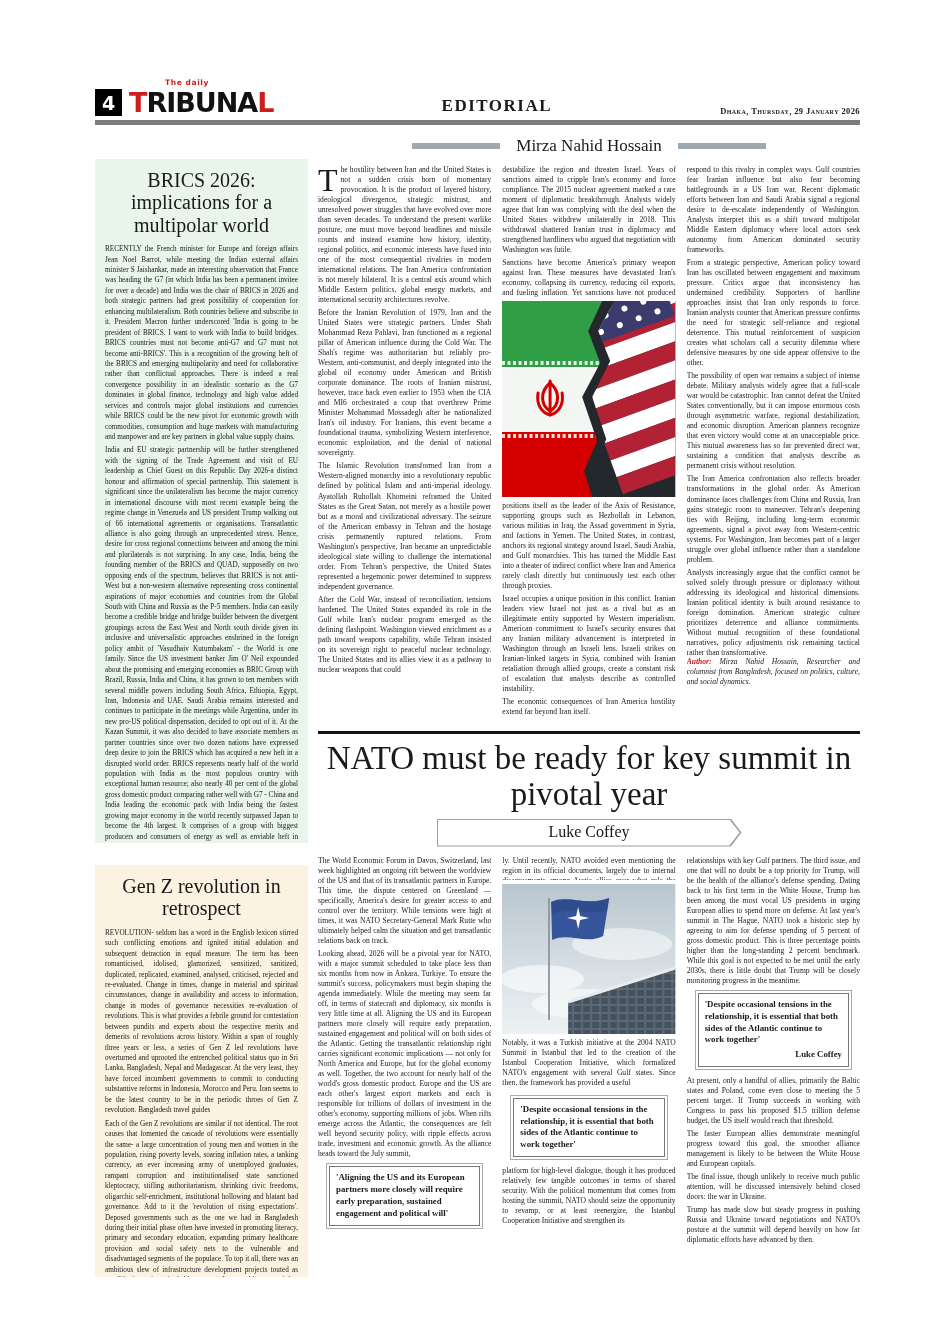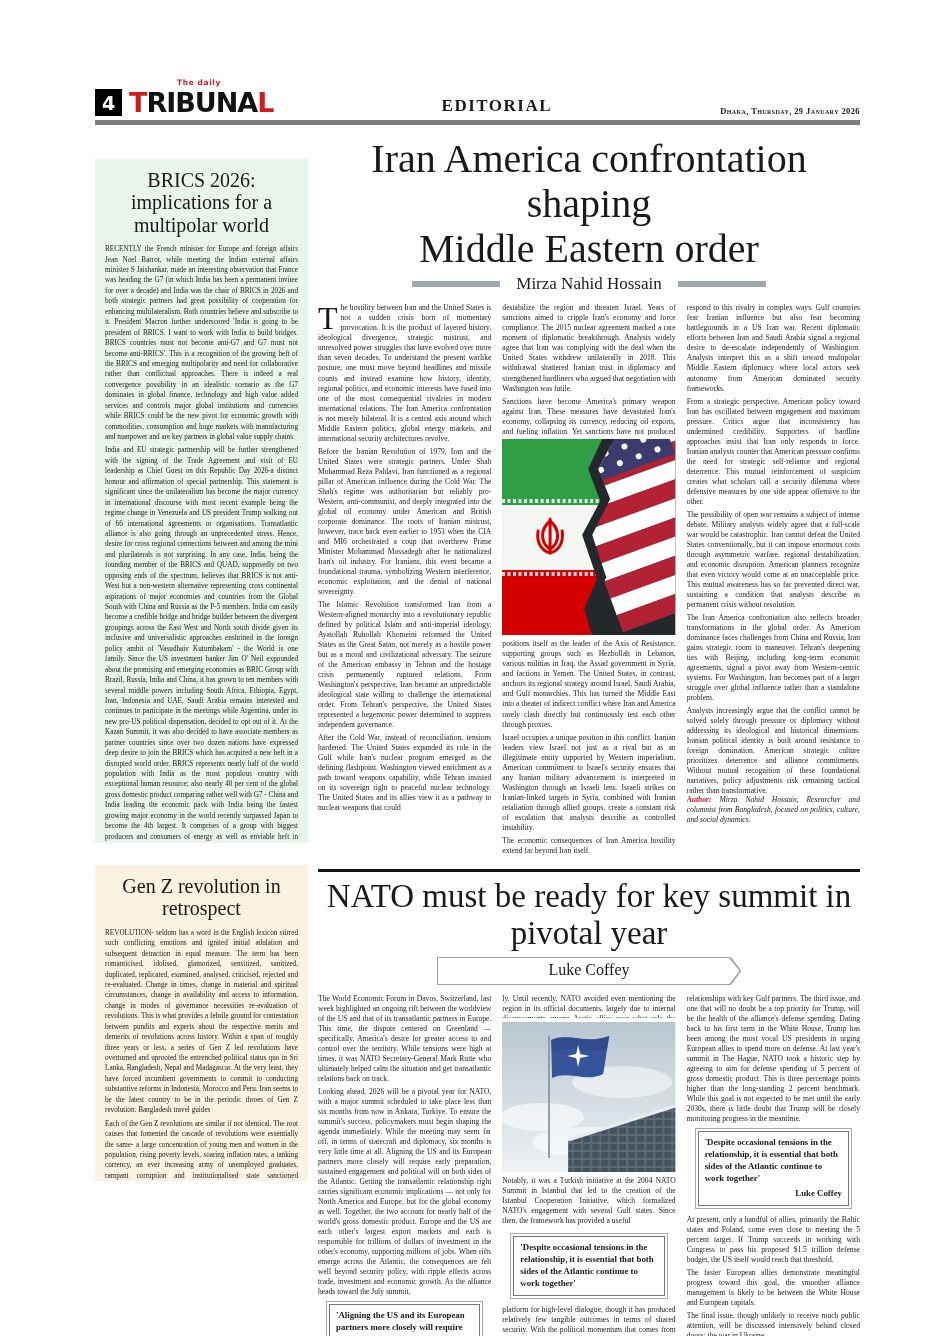--- a/index.html
+++ b/index.html
@@ -8,32 +8,32 @@
         position:relative;overflow:hidden;}
   
   .hdr{display:flex;align-items:flex-end;justify-content:space-between;height:38px;}
   .hdr-rule{height:5px;background:#7d7d7d;margin-top:4px;}
   .masthead{display:flex;align-items:flex-end;gap:7px;}
   .pageno{width:27px;height:27px;background:#000;color:#fff;font-family:"DejaVu Sans",sans-serif;
           font-weight:bold;font-size:19px;display:flex;align-items:center;justify-content:center;}
   .logo{position:relative;font-family:"DejaVu Sans",sans-serif;font-weight:800;font-size:27px;
         line-height:1;color:#121212;letter-spacing:-1px;padding-top:10px;}
   .logo .red{color:#cf1d1d;}
-  .logo .daily{position:absolute;top:0px;left:48px;color:#cf1d1d;font-size:7.5px;font-weight:bold;
+  .logo .daily{position:absolute;top:0px;left:36px;color:#cf1d1d;font-size:7.5px;font-weight:bold;
                letter-spacing:.6px;font-family:"DejaVu Sans",sans-serif;}
   .section-title{font-weight:bold;font-size:17px;letter-spacing:1.5px;font-family:Liberation Serif, serif;}
   .dateline{font-size:8.5px;font-weight:bold;font-variant:small-caps;letter-spacing:.4px;}
   
   .body-row{display:flex;gap:10px;margin-top:8px;}
   .sidebar{width:213px;flex:none;}
   .main{flex:1;min-width:0;}
   
   .sidebox{padding:8px 10px 10px;box-sizing:border-box;margin-top:26px;}
   .sidebox.green{background:#e9f4eb;height:684px;overflow:hidden;}
-  .sidebox.cream{background:#fbf2e1;margin-top:22px;height:316px;overflow:hidden;}
+  .sidebox.cream{background:#fbf2e1;margin-top:22px;height:412px;overflow:hidden;}
   .sidebox h2{font-size:20px;font-weight:400;text-align:center;margin:2px 0 8px;line-height:1.12;}
   .sidebox .textflow p{font-size:7.2px;line-height:1.45;text-align:justify;margin:0 0 3px;}
   
   .textflow p{font-size:7.6px;line-height:1.32;text-align:justify;margin:0 0 3px;}
   .cols{display:flex;gap:11px;}
   .col{flex:1;min-width:0;overflow:hidden;}
   
   .iran h1{font-size:40px;font-weight:400;text-align:center;line-height:1.12;margin:4px 0 2px;}
   .byline-bars{display:flex;align-items:center;justify-content:center;gap:16px;margin:3px 0 9px;}
   .byline-bars .bar{width:88px;height:6px;background:#9fa9b2;}
@@ -97,24 +97,20 @@
         <div class="textflow">
             <p>REVOLUTION- seldom has a word in the English lexicon stirred such conflicting emotions and ignited initial adulation and subsequent detraction in equal measure. The term has been romanticised, idolised, glamorized, sensitized, sanitized, duplicated, replicated, examined, analysed, criticised, rejected and re-evaluated. Change in times, change in material and spiritual circumstances, change in availability and access to information, change in modes of governance necessities re-evaluation of revolutions. This is what provides a febrile ground for contestation between pundits and experts about the respective merits and demerits of revolutions across history. Within a span of roughly three years or less, a series of Gen Z led revolutions have overturned and uprooted the entrenched political status quo in Sri Lanka, Bangladesh, Nepal and Madagascar. At the very least, they have forced incumbent governments to commit to conducting substantive reforms in Indonesia, Morocco and Peru. Iran seems to be the latest country to be in the periodic throes of Gen Z revolution. Bangladesh travel guides</p>
             <p>Each of the Gen Z revolutions are similar if not identical. The root causes that fomented the cascade of revolutions were essentially the same- a large concentration of young men and women in the population, rising poverty levels, soaring inflation rates, a tanking currency, an ever increasing army of unemployed graduates, rampant corruption and institutionalised state sanctioned kleptocracy, stifling authoritarianism, shrinking civic freedoms, oligarchic self-enrichment, institutional hollowing and blatant bad governance. Add to it the 'revolution of rising expectations'. Deposed governments such as the one we had in Bangladesh during their initial phase often have invested in promoting literacy, primary and secondary education, expanding primary healthcare provision and social safety nets to the vulnerable and disadvantaged segments of the populace. To top it all, there was an ambitious slew of infrastructure development projects touted as tangible signs of unmistakable progress. In several instances, it has lifted millions out of the poverty line and had promoted upward income and social mobility. But, it came at a price. Democracy often became the unwitting victim and development was carted around as a credible alternative, citing incongruous comparisons to development outliers. A Faustian bargain was struck with a captive audience. More development at the expense of less democracy and the rest of the country were given no choice, but to indicate mute acquiescence. This was reminiscent of the 'decade of democracy' initiative and the basic democracy experiment of the Pakistani military strongman.</p>
           </div>
       </section>
     </aside>
 
     <div class="main">
 
       <section class="iran">
-        <h1>
-          <span>Iran America confrontation shaping</span><br>
-          <span>Middle Eastern order</span>
-        </h1>
         <div class="byline-bars">
           <span class="bar"></span>
           <span class="name">Mirza Nahid Hossain</span>
           <span class="bar"></span>
         </div>
         <div class="cols">
           <div class="col textflow">
             <p class="lead"><span class="dropcap">T</span><span>he hostility between Iran and the United States is not a sudden crisis born of momentary provocation. It is the product of layered history, ideological divergence, strategic mistrust, and unresolved power struggles that have evolved over more than seven decades. To understand the present warlike posture, one must move beyond headlines and missile counts and instead examine how history, identity, regional politics, and economic interests have fused into one of the most consequential rivalries in modern international relations. The Iran America confrontation is not merely bilateral. It is a central axis around which Middle Eastern politics, global energy markets, and international security architectures revolve.</span></p>
             <div>
                 <p>Before the Iranian Revolution of 1979, Iran and the United States were strategic partners. Under Shah Mohammad Reza Pahlavi, Iran functioned as a regional pillar of American influence during the Cold War. The Shah's regime was authoritarian but reliably pro-Western, anti-communist, and deeply integrated into the global oil economy under American and British corporate dominance. The roots of Iranian mistrust, however, trace back even earlier to 1953 when the CIA and MI6 orchestrated a coup that overthrew Prime Minister Mohammad Mossadegh after he nationalized Iran's oil industry. For Iranians, this event became a foundational trauma, symbolizing Western interference, economic exploitation, and the denial of national sovereignty.</p>

